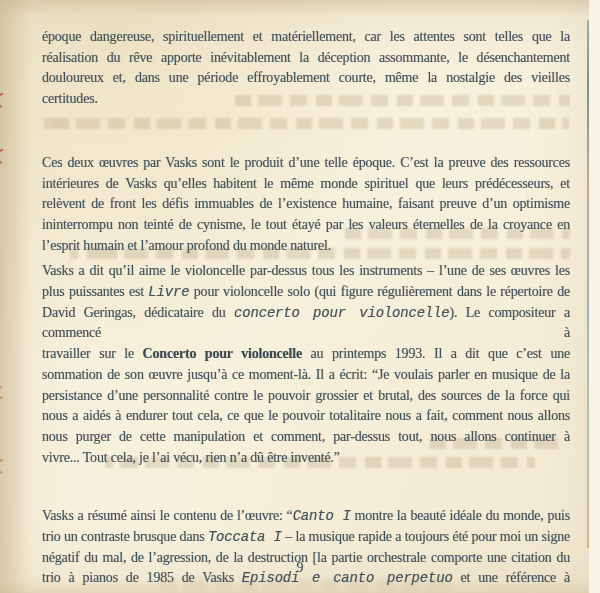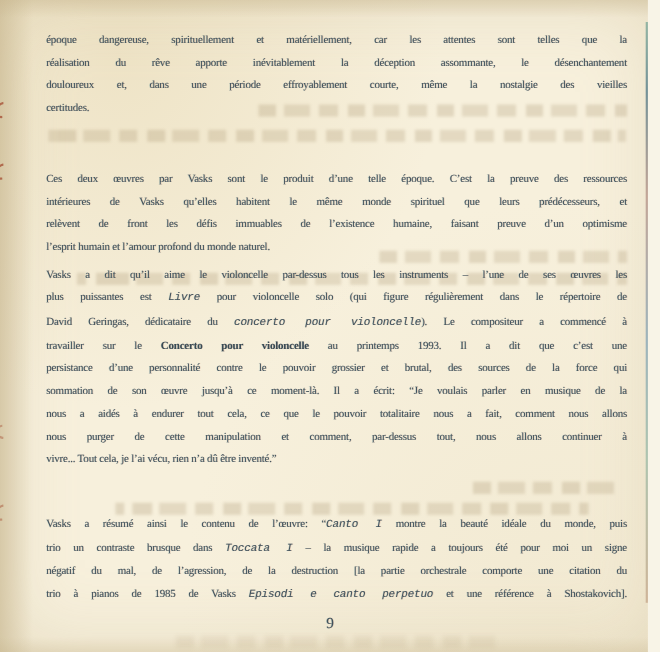--- a/index.html
+++ b/index.html
@@ -38,21 +38,21 @@
   .b5{top:438px;left:430px;width:135px;}
   .b6{top:457px;left:105px;width:430px;background-position:17px 0;}
   .b7{top:578px;left:160px;width:290px;opacity:.14;filter:blur(2px);}
   
   #text-block{position:absolute;left:42px;top:27px;width:528px;color:#41525c;filter:blur(.25px);}
   .para{margin:0;}
   .para:nth-child(2){margin-top:43px;}
   .para:nth-child(3){margin-top:5px;}
   .para:nth-child(4){margin-top:38px;}
   .line{
-    font-size:10px;line-height:20.7px;letter-spacing:-0.2px;
+    font-size:14px;line-height:20.7px;letter-spacing:-0.2px;
     text-align:justify;text-align-last:justify;
     text-shadow:.5px 0 rgba(160,70,50,.22), -.5px 0 rgba(40,115,135,.25);
   }
   .line.last{text-align-last:left;}
   .it{font-style:italic;font-family:Liberation Mono, monospace;}
   .bd{font-weight:bold;color:#394a54;}
   #page-number{position:absolute;left:0;right:0;top:560px;text-align:center;
     font-size:14px;color:#41525c;filter:blur(.25px);
     text-shadow:.5px 0 rgba(160,70,50,.22), -.5px 0 rgba(40,115,135,.25);}
 </style>
@@ -81,29 +81,30 @@
     <div class="para">
       <div class="line"><span>époque dangereuse, spirituellement et matériellement, car les attentes sont telles que la</span></div>
       <div class="line"><span>réalisation du rêve apporte inévitablement la déception assommante, le désenchantement</span></div>
       <div class="line"><span>douloureux et, dans une période effroyablement courte, même la nostalgie des vieilles</span></div>
       <div class="line last"><span>certitudes.</span></div>
     </div>
     <div class="para">
       <div class="line"><span>Ces deux œuvres par Vasks sont le produit d’une telle époque. C’est la preuve des ressources</span></div>
       <div class="line"><span>intérieures de Vasks qu’elles habitent le même monde spirituel que leurs prédécesseurs, et</span></div>
       <div class="line"><span>relèvent de front les défis immuables de l’existence humaine, faisant preuve d’un optimisme</span></div>
+      <div class="line"><span>ininterrompu non teinté de cynisme, le tout étayé par les valeurs éternelles de la croyance en</span></div>
       <div class="line last"><span>l’esprit humain et l’amour profond du monde naturel.</span></div>
     </div>
     <div class="para">
       <div class="line"><span>Vasks a dit qu’il aime le violoncelle par-dessus tous les instruments – l’une de ses œuvres les</span></div>
       <div class="line"><span>plus puissantes est </span><span class="it">Livre</span><span> pour violoncelle solo (qui figure régulièrement dans le répertoire de</span></div>
       <div class="line"><span>David Geringas, dédicataire du </span><span class="it">concerto pour violoncelle</span><span>). Le compositeur a commencé à</span></div>
       <div class="line"><span>travailler sur le </span><span class="bd">Concerto pour violoncelle</span><span> au printemps 1993. Il a dit que c’est une</span></div>
+      <div class="line"><span>sommation de son œuvre jusqu’à ce moment-là. Il a écrit: “Je voulais parler en musique de la</span></div>
       <div class="line"><span>persistance d’une personnalité contre le pouvoir grossier et brutal, des sources de la force qui</span></div>
-      <div class="line"><span>sommation de son œuvre jusqu’à ce moment-là. Il a écrit: “Je voulais parler en musique de la</span></div>
       <div class="line"><span>nous a aidés à endurer tout cela, ce que le pouvoir totalitaire nous a fait, comment nous allons</span></div>
       <div class="line"><span>nous purger de cette manipulation et comment, par-dessus tout, nous allons continuer à</span></div>
       <div class="line last"><span>vivre... Tout cela, je l’ai vécu, rien n’a dû être inventé.”</span></div>
     </div>
     <div class="para">
       <div class="line"><span>Vasks a résumé ainsi le contenu de l’œuvre: “</span><span class="it">Canto I</span><span> montre la beauté idéale du monde, puis</span></div>
       <div class="line"><span>trio un contraste brusque dans </span><span class="it">Toccata I</span><span> – la musique rapide a toujours été pour moi un signe</span></div>
       <div class="line"><span>négatif du mal, de l’agression, de la destruction [la partie orchestrale comporte une citation du</span></div>
       <div class="line"><span>trio à pianos de 1985 de Vasks </span><span class="it">Episodi e canto perpetuo</span><span> et une référence à Shostakovich].</span></div>
     </div>

